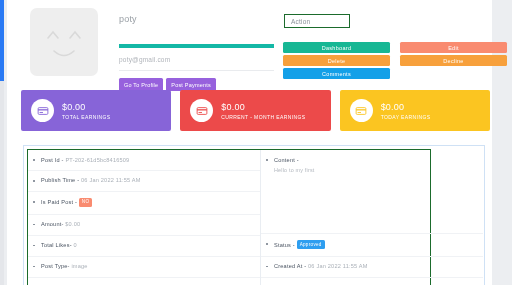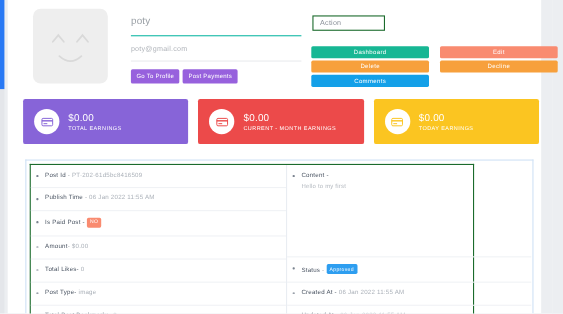--- a/index.html
+++ b/index.html
@@ -37,21 +37,21 @@
   }
   .avatar {
     position: absolute; left: 9px; top: 0;
     width: 68px; height: 68px; border-radius: 7px; background: #eeeeee;
   }
   .avatar svg { display:block; }
 
   .idcol { position: absolute; left: 98px; top: 6px; width: 155px; }
   .uname {
     font-size: 9px; color: #9aa0a6; letter-spacing: .2px;
-    padding-bottom: 8px; border-bottom: 1px solid #14b8a6;
+    padding-bottom: 20px; border-bottom: 4px solid #14b8a6;
   }
   .uemail {
     font-size: 6.5px; color: #b0b4ba; letter-spacing: .2px;
     padding-top: 8px; padding-bottom: 7px;
     border-bottom: 1px solid #e9ebee;
   }
   .pillrow { margin-top: 7px; display: flex; gap: 3px; }
   .pill {
     font-size: 5.5px; color: #fff; background: #9761dd;
     padding: 3.5px 5px; border-radius: 1.5px; letter-spacing: .2px;

